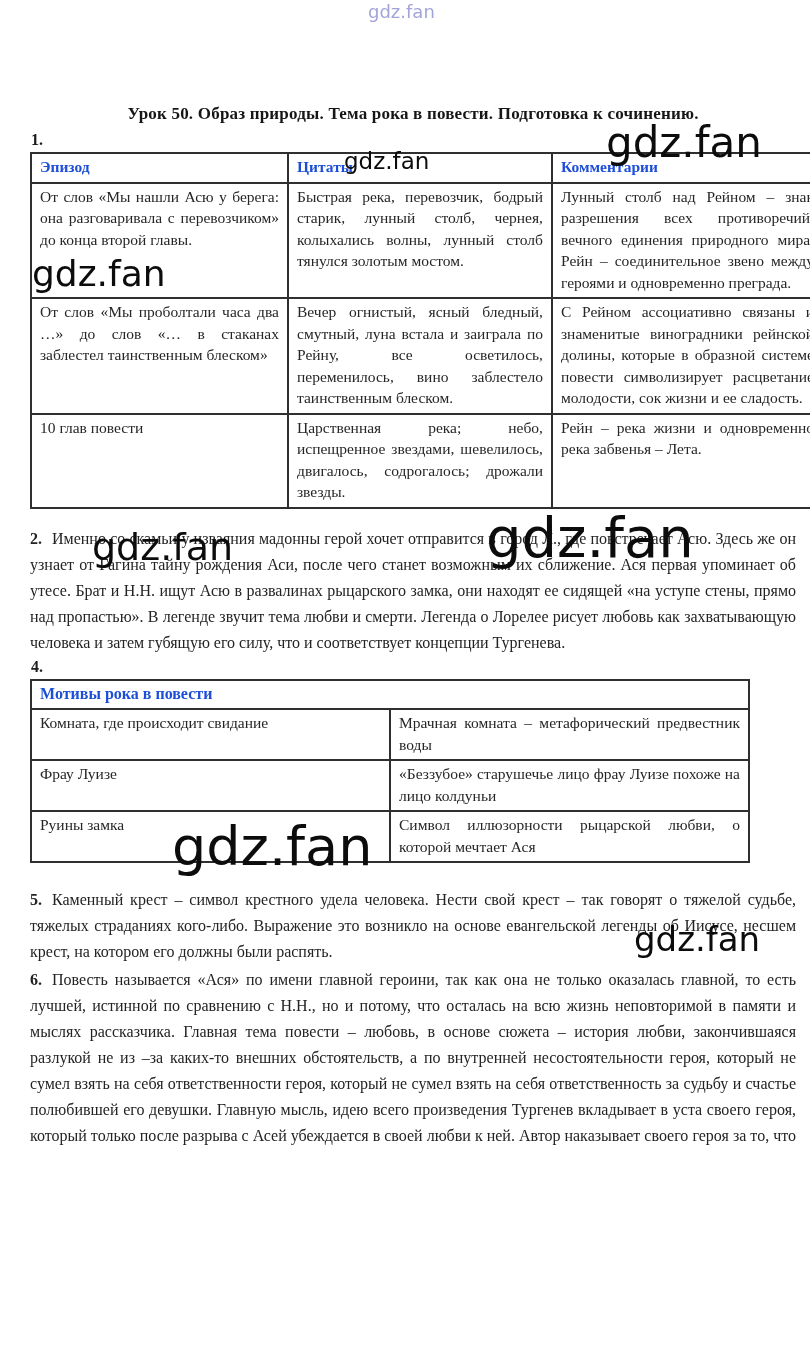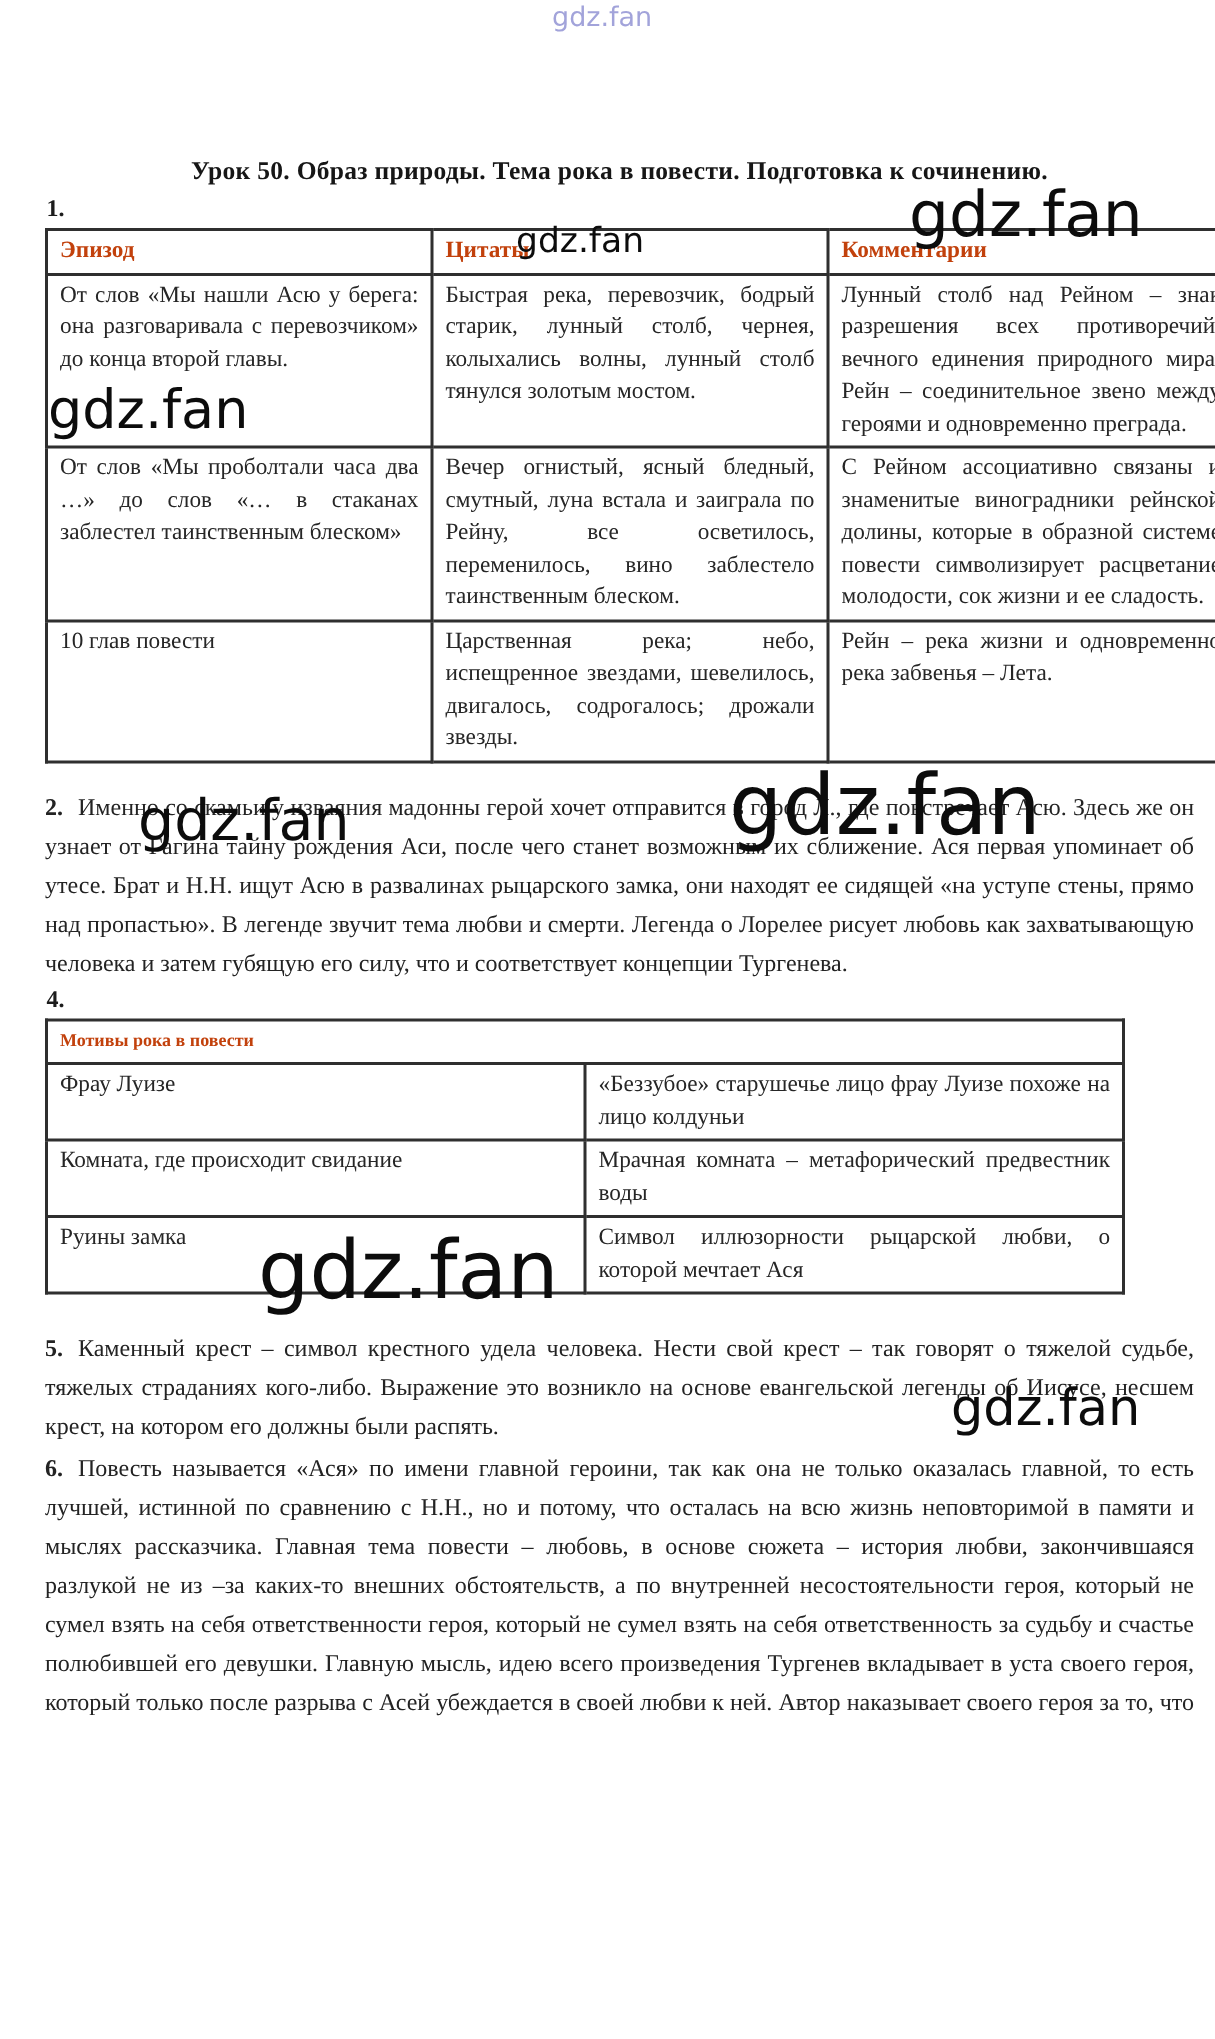--- a/index.html
+++ b/index.html
@@ -17,23 +17,23 @@
   .item-num { font-size:16px; font-weight:bold; color:#1c1c1c; margin:0 0 3px 1px; }
 
   table { border-collapse:collapse; table-layout:fixed; }
   .t1 { width:792px; margin-bottom:17px; }
   .t2 { width:718px; margin-bottom:24px; }
   th, td {
     border:2px solid #2f2f2f; vertical-align:top;
     font-size:15.5px; line-height:21.5px; color:#262626;
     padding:2px 8px 4px 8px; overflow:hidden;
   }
-  th { font-weight:bold; text-align:left; color:#c2410c; }
+  th { font-weight:bold; text-align:left; color:#1d4ed8; }
   td.just { text-align:justify; }
-  .t2 th { font-size:12px; }
+  .t2 th { font-size:16px; }
 
   .para {
     font-size:16px; line-height:26px; text-align:justify;
     margin:0 0 2px 0; color:#232323;
   }
   .para.faded { color:#4d4d4d; }
   .pnum { font-weight:bold; margin-right:10px; }
 
   
   .wm {
@@ -125,26 +125,26 @@
           <col style="width:359px">
           <col style="width:359px">
         </colgroup>
       <thead>
         <tr>
           <th colspan="2">Мотивы рока в повести</th>
         </tr>
       </thead>
       <tbody>
         <tr>
+          <td>Комната, где происходит свидание</td>
+          <td class="just">Мрачная комната – метафорический предвестник воды</td>
+        </tr>
+        <tr>
           <td>Фрау Луизе</td>
           <td class="just">«Беззубое» старушечье лицо фрау Луизе похоже на лицо колдуньи</td>
-        </tr>
-        <tr>
-          <td>Комната, где происходит свидание</td>
-          <td class="just">Мрачная комната – метафорический предвестник воды</td>
         </tr>
         <tr>
           <td>Руины замка</td>
           <td class="just">Символ иллюзорности рыцарской любви, о которой мечтает Ася</td>
         </tr>
       </tbody>
     </table>
 
     <p class="para"><span class="pnum">5.</span><span>Каменный крест – символ крестного удела человека. Нести свой крест – так говорят о тяжелой судьбе, тяжелых страданиях кого-либо. Выражение это возникло на основе евангельской легенды об Иисусе, несшем крест, на котором его должны были распять.</span></p>
 

